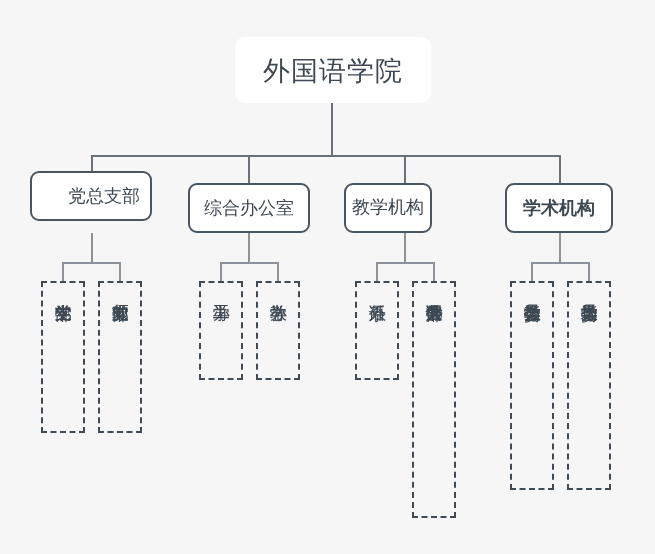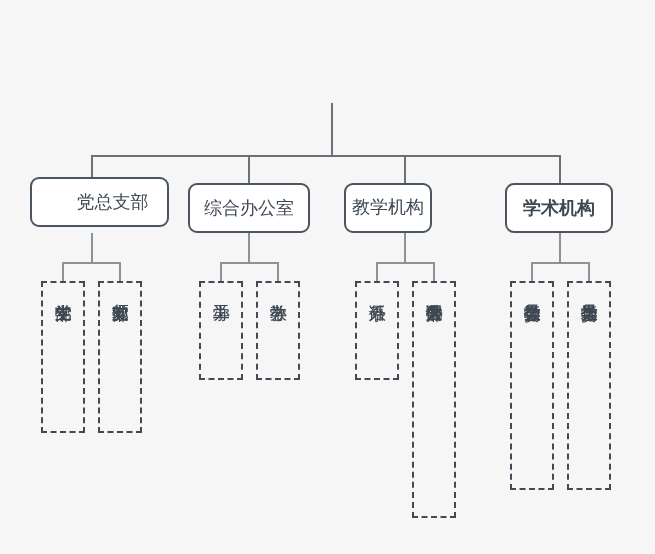--- a/index.html
+++ b/index.html
@@ -116,22 +116,25 @@
   <div class="conn v" style="left:404px; top:233px; height:30px;"></div>
   <div class="conn h" style="left:376px; top:262px; width:58px;"></div>
   <div class="conn v" style="left:376px; top:262px; height:19px;"></div>
   <div class="conn v" style="left:433px; top:262px; height:19px;"></div>
 
   <div class="conn v" style="left:559px; top:233px; height:30px;"></div>
   <div class="conn h" style="left:531px; top:262px; width:58px;"></div>
   <div class="conn v" style="left:531px; top:262px; height:19px;"></div>
   <div class="conn v" style="left:588px; top:262px; height:19px;"></div>
 
+  <div class="root-node">
+    <span class="label">外国语学院</span>
+  </div>
 
-  <div class="l2-node" style="left:30px; top:177px; width:139px;padding-left:26px;">
+  <div class="l2-node" style="left:30px; top:171px; width:122px;padding-left:26px;">
     <span class="label">党总支部</span>
   </div>
 
   <div class="l2-node" style="left:188px; top:183px; width:122px;">
     <span class="label">综合办公室</span>
   </div>
 
   <div class="l2-node" style="left:344px; top:183px; width:88px;font-family:Liberation Mono, monospace;">
     <span class="label">教学机构</span>
   </div>

